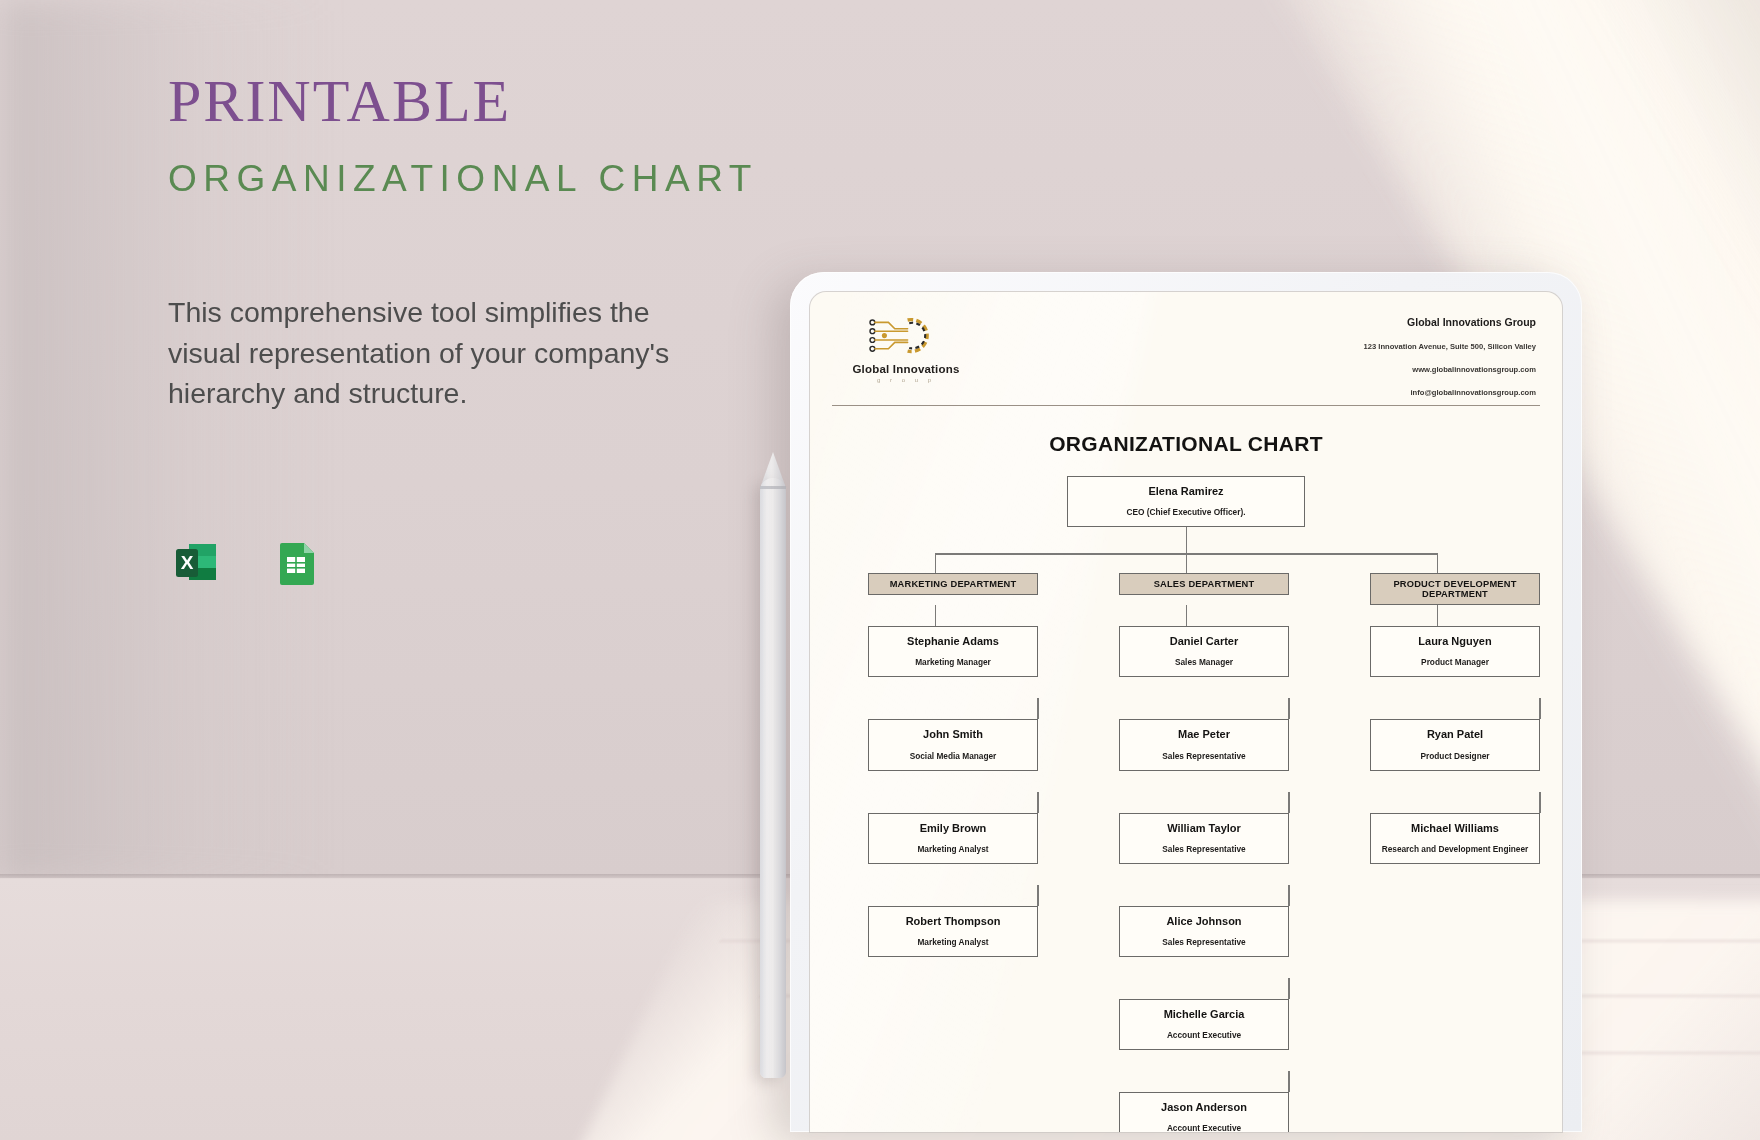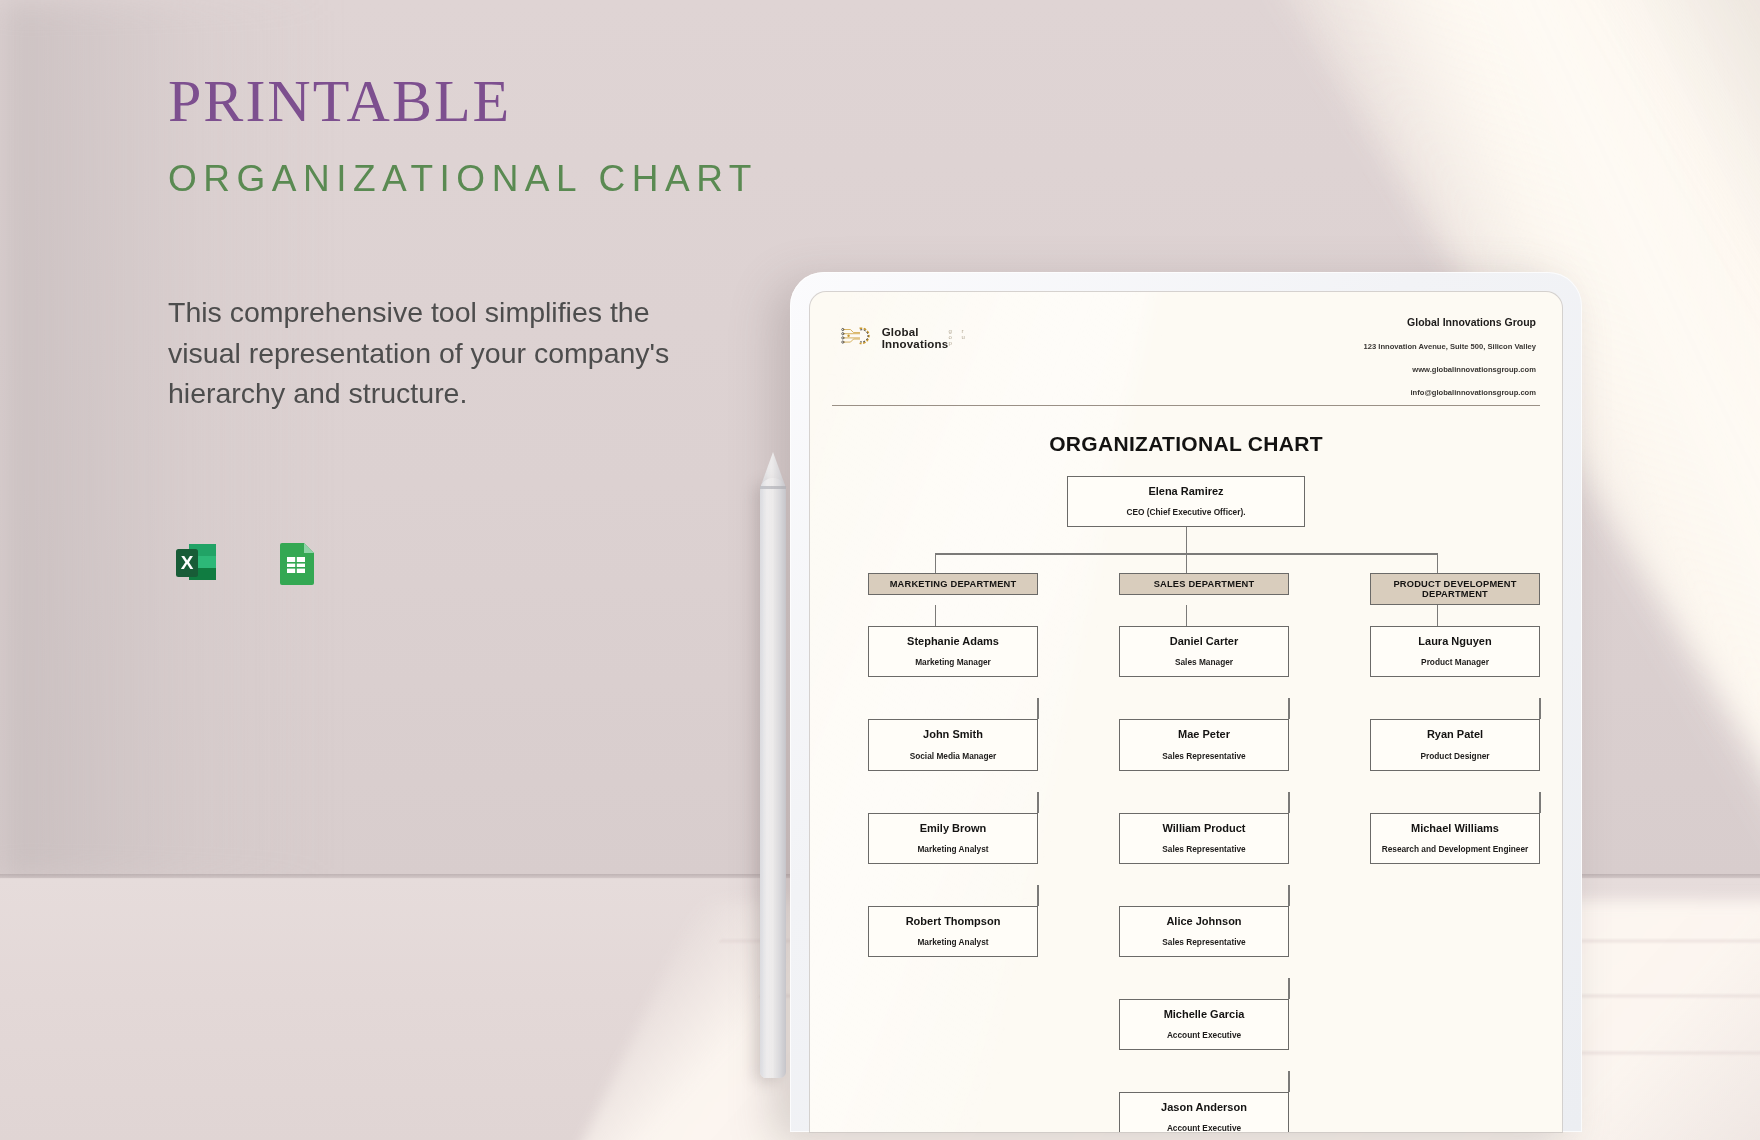--- a/index.html
+++ b/index.html
@@ -139,21 +139,21 @@
   .stylus-band {
     position: absolute; left: 760px; top: 486px; width: 26px; height: 3px;
     background: rgba(190,192,199,.75);
   }
 
   
   .doc { position: absolute; inset: 0; padding: 14px 22px 0 22px; }
 
   .doc-head { display: flex; justify-content: space-between; align-items: flex-start;
               padding: 6px 4px 8px 4px; border-bottom: 1.6px solid #9a9086; }
-  .brand { display: flex; flex-direction: row; align-items: center; width: 140px; justify-content: center; }
+  .brand { display: flex; flex-direction: column; align-items: center; width: 140px; justify-content: center; }
   .brand-logo { width: 96px; height: 48px; }
   .brand-name { font-size: 11.5px; font-weight: 700; color: #23201e; letter-spacing: .2px; margin-top: 3px; }
   .brand-sub { font-size: 6px; letter-spacing: 4px; color: #b3a894; margin-top: 2px; }
 
   .contact { text-align: right; padding-top: 4px; }
   .contact-name { font-size: 10.5px; font-weight: 700; color: #1d1b1a; text-align: right; }
   .contact-line { font-size: 7.6px; color: #3a3734; margin-top: 14px; font-weight: 600; }
 
   .doc-title { text-align: center; font-size: 21px; font-weight: 700; color: #141312;
                letter-spacing: .3px; margin-top: 26px; }
@@ -341,21 +341,21 @@
                 <div class="node-name">Daniel Carter</div>
                 <div class="node-role">Sales Manager</div>
               </div>
               <div class="ln ln-v" style="left: 50%; height: 21px; position: relative; margin: -21px auto 0px; top: 21px;"></div>
               <div class="node">
                 <div class="node-name">Mae Peter</div>
                 <div class="node-role">Sales Representative</div>
               </div>
               <div class="ln ln-v" style="left: 50%; height: 21px; position: relative; margin: -21px auto 0px; top: 21px;"></div>
               <div class="node">
-                <div class="node-name">William Product</div>
+                <div class="node-name">William Taylor</div>
                 <div class="node-role">Sales Representative</div>
               </div>
               <div class="ln ln-v" style="left: 50%; height: 21px; position: relative; margin: -21px auto 0px; top: 21px;"></div>
               <div class="node">
                 <div class="node-name">Alice Johnson</div>
                 <div class="node-role">Sales Representative</div>
               </div>
               <div class="ln ln-v" style="left: 50%; height: 21px; position: relative; margin: -21px auto 0px; top: 21px;"></div>
               <div class="node">
                 <div class="node-name">Michelle Garcia</div>

